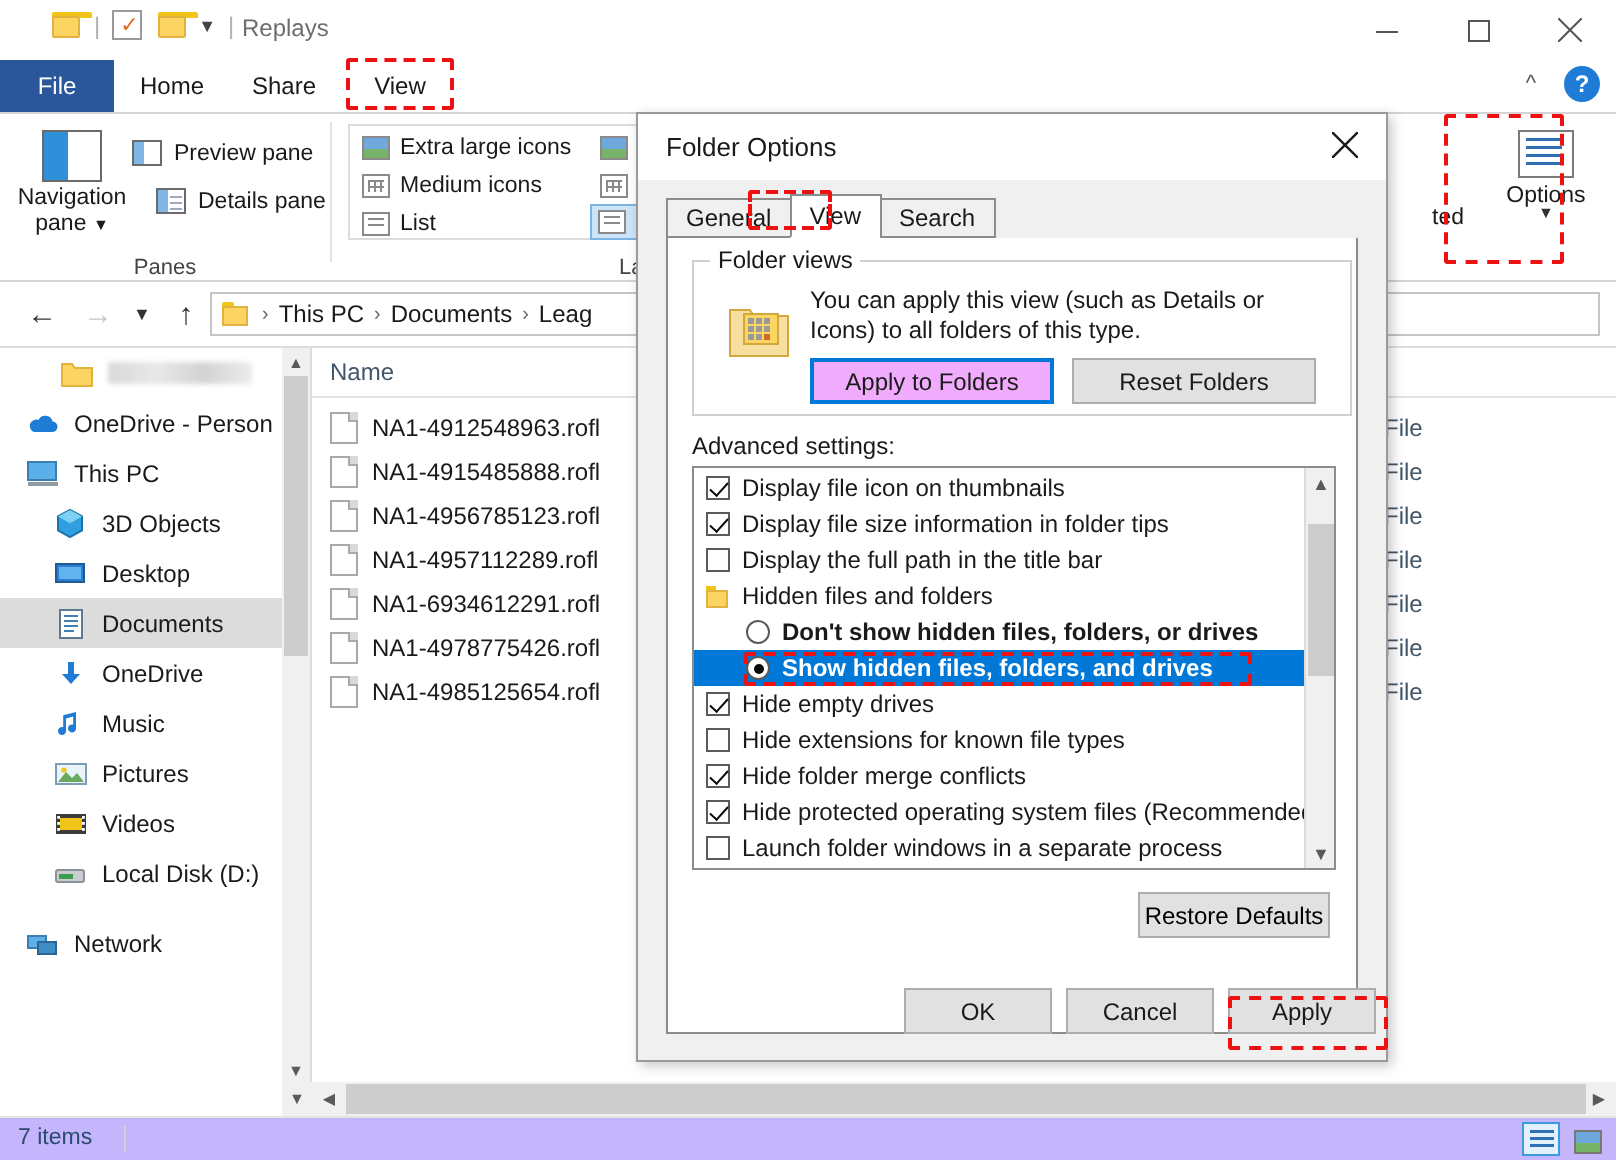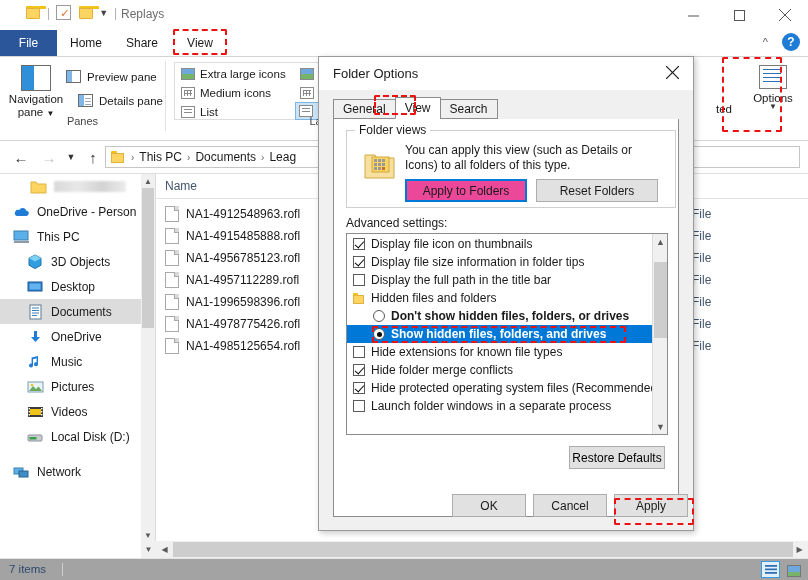--- a/index.html
+++ b/index.html
@@ -40,21 +40,21 @@
   .tab-view { left:176px; width:48px; background:#fff; }
   .ribbon-updn { position:absolute; right:40px; top:36px; font-size:11px; color:#555; }
   .help-btn { position:absolute; right:8px; top:33px; width:18px; height:18px; border-radius:50%;
               background:#1e7bd6; color:#fff; font-size:12px; font-weight:bold; display:flex;
               align-items:center; justify-content:center; }
 
   
   .ribbon { position:absolute; left:0; top:56px; width:808px; height:85px; background:#fff;
             border-top:1px solid #d4d4d4; border-bottom:1px solid #d4d4d4; }
   .rgroup { position:absolute; top:0; height:84px; }
-  .rgroup-label { position:absolute; bottom:14px; width:100%; text-align:center; font-size:11px; color:#444; }
+  .rgroup-label { position:absolute; bottom:1px; width:100%; text-align:center; font-size:11px; color:#444; }
   .rsep { position:absolute; top:4px; width:1px; height:70px; background:#e2e2e2; }
 
   
   .g-panes { left:0; width:165px; }
   .navpane-btn { position:absolute; left:8px; top:6px; width:56px; height:58px; text-align:center; }
   .navpane-ico { width:30px; height:26px; margin:2px auto 2px; border:1px solid #6a6a6a; background:#fff; position:relative; }
   .navpane-ico .l { position:absolute; left:0; top:0; width:12px; height:24px; background:#2f8fd8; }
   .navpane-txt { font-size:11.5px; color:#1a1a1a; line-height:12.5px; }
   .pane-item { position:absolute; left:66px; display:flex; align-items:center; gap:6px; font-size:11.5px; color:#1a1a1a; }
   .pane-ico { width:15px; height:13px; border:1px solid #6a6a6a; background:#fff; position:relative; }
@@ -137,21 +137,21 @@
   .fl-type { position:absolute; left:536px; top:0; height:22px; display:flex; align-items:center;
              font-size:12px; color:#42566b; }
 
   
   .hsb { position:absolute; left:156px; top:541px; width:652px; height:17px; background:#f0f0f0; }
   .hsb .thumb { position:absolute; left:17px; top:1px; width:620px; height:15px; background:#cdcdcd; }
   .hsb .ar { position:absolute; top:0; width:17px; height:17px; font-size:8px; color:#5a5a5a;
              display:flex; align-items:center; justify-content:center; }
   .corner { position:absolute; left:141px; top:541px; width:15px; height:17px; background:#f0f0f0;
             font-size:8px; color:#5a5a5a; display:flex; align-items:center; justify-content:center; }
-  .statusbar { position:absolute; left:0; top:558px; width:808px; height:22px; background:#a3a3a3; border-top:1px solid #e3e3e3; }
+  .statusbar { position:absolute; left:0; top:558px; width:808px; height:22px; background:#c4b5fd; border-top:1px solid #e3e3e3; }
   .status-txt { position:absolute; left:9px; top:4px; font-size:11.5px; color:#2b4a6f; }
   .status-div { position:absolute; left:62px; top:4px; width:1px; height:13px; background:#d0d0d0; }
   .vbtn { position:absolute; top:2px; width:19px; height:17px; border:1px solid transparent; }
   .vbtn.act { border:1px solid #3b9ae0; background:#e2f0fb; }
   .vbtn-d::after { content:""; position:absolute; left:3px; top:3px; width:12px; height:10px;
       background-image:linear-gradient(#2f6fb5 1.5px, transparent 1.5px); background-size:100% 3.5px; }
   .vbtn-i::after { content:""; position:absolute; left:3px; top:3px; width:12px; height:10px;
       background:linear-gradient(#6fa8dc 55%, #78b36a 55%); border:1px solid #777; }
 
   
@@ -170,21 +170,21 @@
 
   .panel { position:absolute; left:14px; top:29px; width:346px; height:398px; background:#fff;
            border:1px solid #8c8c8c; border-top:none; }
 
   .gbox { position:absolute; left:12px; top:11px; width:330px; height:78px; border:1px solid #cfcfcf; }
   .gbox-lbl { position:absolute; left:8px; top:-8px; background:#fff; padding:0 4px; font-size:12px; color:#1a1a1a; }
   .fv-ico { position:absolute; left:16px; top:18px; width:34px; height:32px; }
   .fv-text { position:absolute; left:58px; top:12px; width:250px; font-size:12px; color:#1a1a1a; line-height:15px; }
   .fv-btn { position:absolute; top:48px; height:23px; border:1px solid #adadad; background:#e1e1e1;
             font-size:12px; color:#1a1a1a; display:flex; align-items:center; justify-content:center; }
-  .fv-btn.primary { border:2px solid #0078d7; background:#ec4899; }
+  .fv-btn.primary { border:2px solid #0078d7; background:#f0abfc; }
 
   .adv-lbl { position:absolute; left:12px; top:97px; font-size:12px; color:#1a1a1a; }
   .advlist { position:absolute; left:12px; top:114px; width:322px; height:202px;
              border:1px solid #8c8c8c; background:#fff; overflow:hidden; }
   .adv-row { position:relative; height:18px; display:flex; align-items:center; font-size:12px;
              color:#1a1a1a; white-space:nowrap; padding-left:6px; }
   .adv-row.sel { background:#0078d7; color:#fff; }
   .cb { width:12px; height:12px; border:1px solid #5a5a5a; background:#fff; margin-right:6px;
         flex:0 0 auto; position:relative; }
   .cb.on::after { content:""; position:absolute; left:3px; top:0px; width:4px; height:8px;
@@ -548,21 +548,21 @@
           <span>NA1-4957112289.rofl</span>
         </div>
         <div class="fl-type">File</div>
       </div>
       <div class="fl-row" style="top:117px;">
         <div class="fl-name">
           <span class="fileico">
               <span class="pg"></span>
               <span class="fold"></span>
             </span>
-          <span>NA1-1996598396.rofl</span>
+          <span>NA1-6934612291.rofl</span>
         </div>
         <div class="fl-type">File</div>
       </div>
       <div class="fl-row" style="top:139px;">
         <div class="fl-name">
           <span class="fileico">
               <span class="pg"></span>
               <span class="fold"></span>
             </span>
           <span>NA1-4978775426.rofl</span>
@@ -667,20 +667,24 @@
           </div>
           <div class="adv-row indent1">
             <span class="rb"></span>
             <span>Don't show hidden files, folders, or drives</span>
           </div>
           <div class="adv-row indent1 sel">
             <span class="rb on"></span>
             <span>Show hidden files, folders, and drives</span>
           </div>
           <div class="adv-row">
+            <span class="cb on"></span>
+            <span>Hide empty drives</span>
+          </div>
+          <div class="adv-row">
             <span class="cb"></span>
             <span>Hide extensions for known file types</span>
           </div>
           <div class="adv-row">
             <span class="cb on"></span>
             <span>Hide folder merge conflicts</span>
           </div>
           <div class="adv-row">
             <span class="cb on"></span>
             <span>Hide protected operating system files (Recommended)</span>

